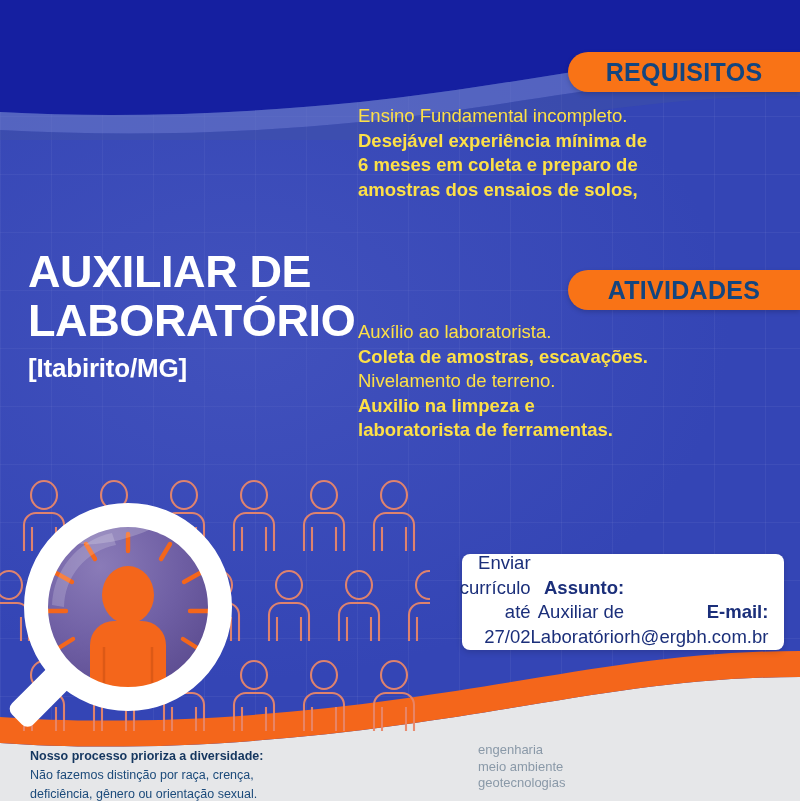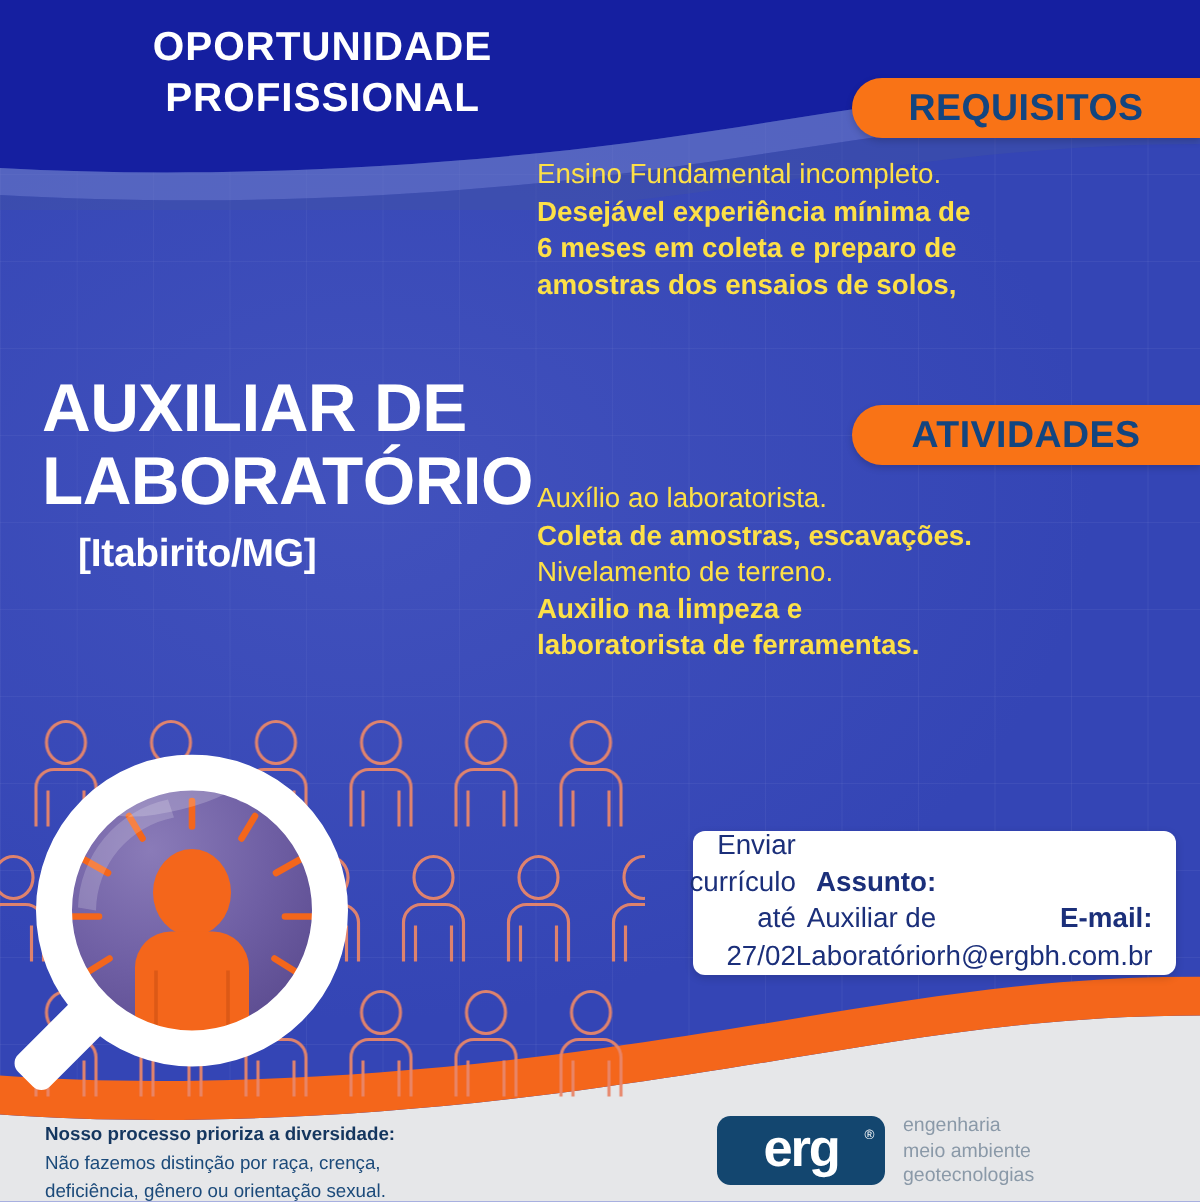--- a/index.html
+++ b/index.html
@@ -60,21 +60,21 @@
     letter-spacing:.6px;z-index:6;
   }
 
   
   .jobblock{position:absolute;left:28px;top:248px;width:400px;z-index:6;}
   .jobtitle{
     color:#ffffff;font-weight:700;font-size:45px;line-height:1.08;
     letter-spacing:-.4px;
   }
   .joblocation{
-    color:#ffffff;font-weight:700;font-size:26px;margin-top:8px;letter-spacing:-.2px;margin-left:24px;
+    color:#ffffff;font-weight:700;font-size:26px;margin-top:8px;letter-spacing:-.2px;
   }
 
   
   .badge{
     position:absolute;right:0;height:40px;z-index:7;
     background:#f97316;border-radius:20px 0 0 20px;
     display:flex;align-items:center;justify-content:center;
     color:#13457f;font-weight:700;font-size:25px;letter-spacing:.3px;
     box-shadow:0 2px 5px rgba(0,0,0,.18);
   }
@@ -145,24 +145,20 @@
     <svg width="800" height="140" viewBox="0 0 800 140">
       <path d="M0,0 H800 V52 C640,52 520,86 360,102 C230,115 110,118 0,112 Z" fill="#151fa0"></path>
       <path d="M0,112 C110,118 230,115 360,102 C520,86 640,52 800,52 L800,74
                C640,74 520,106 360,122 C230,135 110,136 0,130 Z" fill="#6d7cc8" opacity=".55"></path>
       <path d="M0,130 C110,136 230,135 360,122 C520,106 640,74 800,74 L800,96
                C640,96 520,126 360,140 L0,140 Z" fill="#46579f" opacity=".35"></path>
     </svg>
   </div>
 
 
-  <div class="hdr">
-    <div>OPORTUNIDADE</div>
-    <div>PROFISSIONAL</div>
-  </div>
 
   <div class="jobblock">
     <div class="jobtitle">AUXILIAR DE</div>
     <div class="jobtitle">LABORATÓRIO</div>
     <div class="joblocation">[Itabirito/MG]</div>
   </div>
 
   <div class="badge badge-req">REQUISITOS</div>
   <div class="rtext req-text">
     <span class="ln n">Ensino Fundamental incompleto.</span>
@@ -269,24 +265,20 @@
     </svg>
   </div>
 
   <div class="footer-note">
     <span class="ln b">Nosso processo prioriza a diversidade:</span>
     <span class="ln">Não fazemos distinção por raça, crença,</span>
     <span class="ln">deficiência, gênero ou orientação sexual.</span>
   </div>
 
   <div class="logo">
-    <div class="logo-mark">
-      <span class="wd">erg</span>
-      <span class="reg">®</span>
-    </div>
     <div class="logo-txt">
       <span class="ln">engenharia</span>
       <span class="ln">meio ambiente</span>
       <span class="ln">geotecnologias</span>
     </div>
   </div>
 
 </div>
 
 </body></html>

